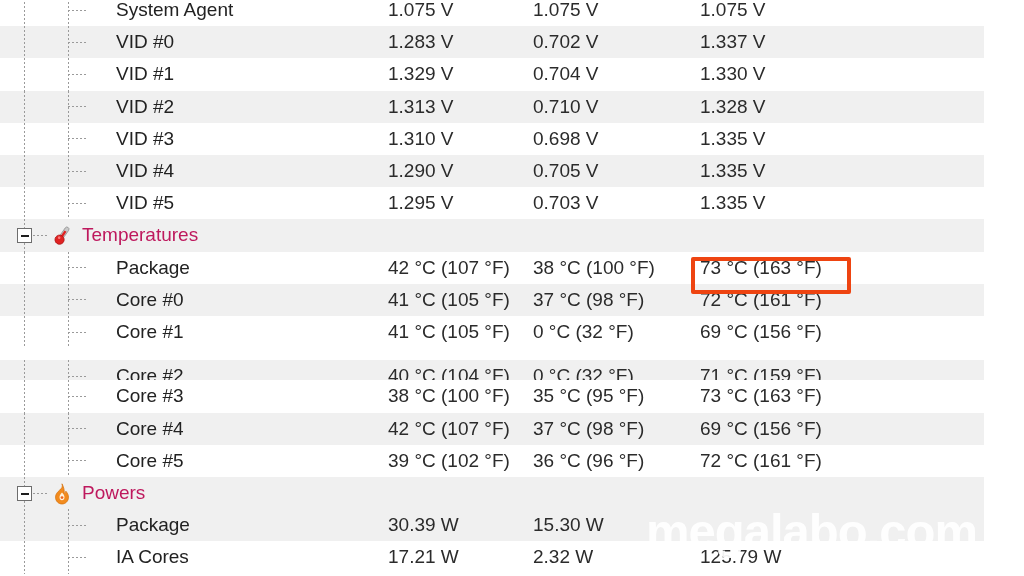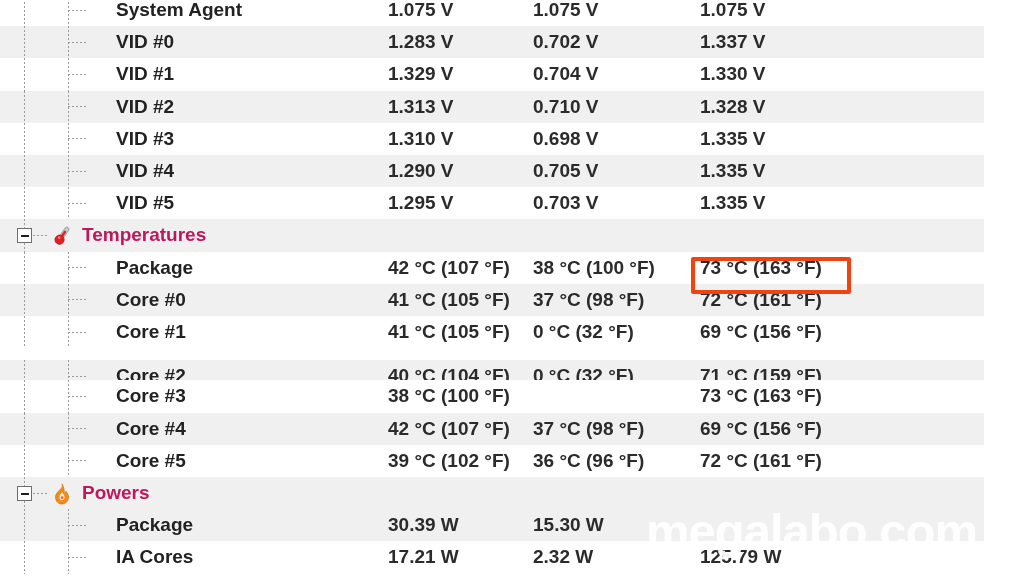--- a/index.html
+++ b/index.html
@@ -7,21 +7,20 @@
     width:1024px; height:576px;
     background:#ffffff;
     font-family:"Liberation Sans", sans-serif;
     overflow:hidden;
   }
   #app {
     position:relative;
     width:984px; height:576px;
     background:#ffffff;
     overflow:hidden;
-    font-weight:bold;
   }
 
   
   .row {
     position:absolute;
     left:0; width:1024px; height:32.2px;
     display:block;
   }
   .row.alt { background:#f0f0f0;padding-left:38px; }
   .row.plain { background:#ffffff; }
@@ -221,20 +220,21 @@
       <div class="val c0">40 °C  (104 °F)</div>
       <div class="val c1">0 °C  (32 °F)</div>
       <div class="val c2">71 °C  (159 °F)</div>
     </div>
     <div class="row plain" style="top: 380.4px;">
       <div class="guide g1"></div>
       <div class="guide g2"></div>
       <div class="elbow"></div>
       <div class="label leaf">Core #3</div>
       <div class="val c0">38 °C  (100 °F)</div>
+      <div class="val c1">35 °C  (95 °F)</div>
       <div class="val c2">73 °C  (163 °F)</div>
     </div>
     <div class="row alt" style="top: 412.6px;">
       <div class="guide g1"></div>
       <div class="guide g2"></div>
       <div class="elbow"></div>
       <div class="label leaf">Core #4</div>
       <div class="val c0">42 °C  (107 °F)</div>
       <div class="val c1">37 °C  (98 °F)</div>
       <div class="val c2">69 °C  (156 °F)</div>

